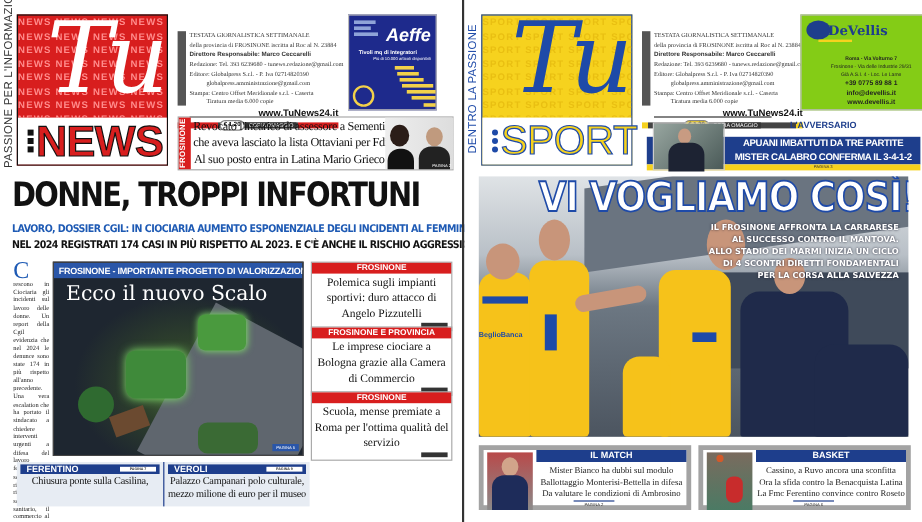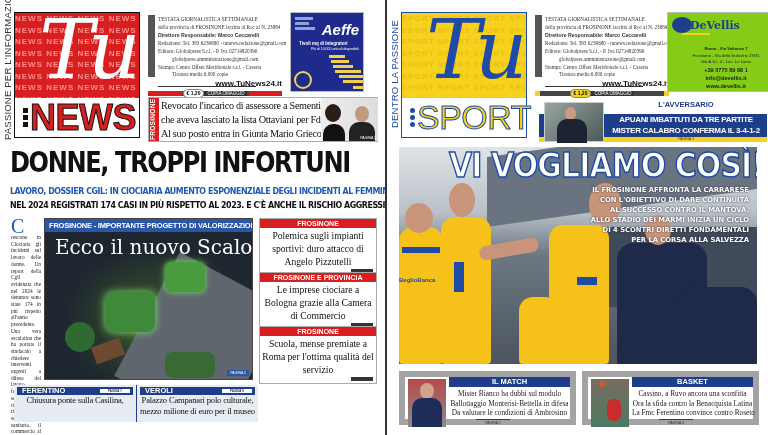--- a/index.html
+++ b/index.html
@@ -10,60 +10,60 @@
 .divider{position:absolute;left:385px;top:0;width:2px;height:435px;background:#333}
 .vtag{position:absolute;left:2px;top:8px;width:12px;height:132px;writing-mode:vertical-rl;transform:rotate(180deg);font-size:9.5px;color:#333;white-space:nowrap;letter-spacing:.2px;text-align:center}
 .logo{position:absolute;left:14px;top:12px;width:126px;height:126px;border:1.5px solid #111}
 .logo .bg{position:absolute;left:0;top:0;right:0;height:85px;overflow:hidden}
 .logo .bg span{display:block;font-size:8px;font-weight:bold;white-space:nowrap;line-height:11.5px;letter-spacing:1px}
 .logo .tu{position:absolute;left:24px;top:-4px;font-family:"DejaVu Serif",serif;font-style:italic;font-size:82px;letter-spacing:-6px;line-height:1}
 .logo .word{position:absolute;left:0;right:0;top:85px;bottom:0;background:#fff;display:flex;align-items:center;padding-left:8px}
 .dots{display:flex;flex-direction:column;gap:2px;margin-right:2px}
 .dots i{display:block;width:5px;height:5px;background:#111}
 .logo .word b{font-size:36px;font-weight:900;letter-spacing:-.5px}
-.masthead{position:absolute;top:15px;height:80px}
+.masthead{position:absolute;top:26px;height:80px}
 .mh-strip{position:absolute;left:0;top:0;width:7px;height:62px;background:#555}
 .mh-text{position:absolute;left:10px;top:0;font-family:"Liberation Serif",serif;font-size:5.2px;color:#333;line-height:8px;white-space:nowrap}
 .mh-text .bold{font-weight:bold;font-family:"Liberation Sans",sans-serif}
 .mh-url{position:absolute;right:0;top:64px;font-size:8px;font-weight:bold;color:#111}
 .mh-line{position:absolute;left:10px;top:71px;width:98px;height:1px;background:#333}
 .mh-bar{position:absolute;left:0;top:76px;width:100%;height:5px;display:flex;align-items:center;justify-content:center}
 .mh-price{font-size:5px;background:#fff;border-radius:6px;padding:0 3px;border:1px solid #888;line-height:7px;font-weight:bold}
 .mh-copy{font-size:4.5px;color:#fff;background:#333;padding:0 3px;line-height:5px}
 .ad{position:absolute;border:1px solid #bbb}
 .redtag{position:absolute;writing-mode:vertical-rl;transform:rotate(180deg);background:#d81e1e;color:#fff;font-size:8px;font-weight:bold;text-align:center;letter-spacing:.3px}
 .serif{font-family:"Liberation Serif",serif}
 .headline{position:absolute;left:10px;top:146px;width:368px;text-align:center;font-family:"DejaVu Sans",sans-serif;font-weight:bold;font-size:28px;letter-spacing:-1.6px;transform:scaleX(.86);transform-origin:left;white-space:nowrap;color:#111}
 .sub1,.sub2{position:absolute;left:10px;width:375px;text-align:center;font-family:"DejaVu Sans",sans-serif;font-weight:bold;font-size:8.8px;white-space:nowrap;letter-spacing:-.5px;transform:scaleX(.9);transform-origin:left}
 .sub1{top:186px;color:#1e5ab4}
 .sub2{top:200px;color:#111}
 .body-col{position:absolute;left:11px;top:218px;width:30px;font-family:"Liberation Serif",serif;font-size:5.3px;line-height:6.7px;text-align:justify;color:#222}
 .dropcap{float:left;font-size:20px;line-height:16px;color:#1e5ab4;margin-right:1px}
 .feature{position:absolute;left:44px;top:218px;width:209px;height:162px;background:#1c2430;border:1px solid #444;overflow:hidden}
 .feature .kicker{background:#2a56a8;color:#fff;font-size:7.5px;font-weight:bold;padding:2px 4px;white-space:nowrap;letter-spacing:-.2px}
-.feature .ftitle{position:absolute;left:10px;top:16px;color:#fff;font-family:"DejaVu Serif",serif;font-size:20px;white-space:nowrap}
+.feature .ftitle{position:absolute;left:10px;top:16px;color:#fff;font-family:"DejaVu Serif",serif;font-size:17px;white-space:nowrap}
 .sidebox{position:absolute;left:259px;width:118px;border:1px solid #aaa}
 .sidebox .lab{background:#d81e1e;color:#fff;font-size:7px;text-align:center;line-height:9px;font-weight:bold}
 .sidebox .txt{font-family:"Liberation Serif",serif;font-size:9.6px;text-align:center;line-height:13px;color:#111;padding:1px 0}
 .sidebox .pg{display:block;margin:0 3px 2px auto;width:22px;height:4px;background:#333}
 .bottom{position:absolute;top:385px;width:122px;height:37px;background:#e7ecf3}
 .bottom .lab{margin:2px 3px 0;height:8px;background:#1e3e8c;color:#fff;font-size:7.5px;font-weight:bold;padding-left:5px;line-height:8px;position:relative}
 .bottom .lab span.p{position:absolute;right:3px;top:2px;width:30px;height:4px;background:#fff;font-size:3px;color:#333;text-align:center;line-height:4px}
 .bottom .txt{font-family:"Liberation Serif",serif;font-size:8.6px;line-height:11px;text-align:center;color:#111;white-space:nowrap;letter-spacing:-.2px}
 
 .adv-box{position:absolute;left:152px;top:100px;width:228px;height:48px}
 .hero{position:absolute;left:12px;top:147px;width:358px;height:217px;overflow:hidden;background:linear-gradient(180deg,#dfe3e6 0%,#b9c0c7 30%,#6c7782 50%,#4c5560 100%)}
 .hero-title{position:absolute;left:50px;top:-2px;font-family:"DejaVu Sans",sans-serif;font-weight:bold;font-size:34px;color:#fff;letter-spacing:-1px;-webkit-text-stroke:1.5px #1e4aa8;white-space:nowrap;transform:scaleX(.88);transform-origin:left}
 .hero-sub{position:absolute;right:8px;top:38px;font-family:"DejaVu Sans",sans-serif;font-weight:bold;font-size:6.8px;line-height:10px;color:#fff;text-align:right;white-space:nowrap;text-shadow:0 0 2px #223}
 .stand{position:absolute;left:88px;top:10px;width:270px;height:70px;background:#6a7480;transform:skewY(-8deg);transform-origin:left}
 .player{position:absolute;background:#f6c21a;border-radius:14px 14px 4px 4px}
 .pstripe{position:absolute;background:#1e4aa8}
 .head{position:absolute;border-radius:50%;background:#c8957a}
 .navy{position:absolute;background:#1f2a4a;border-radius:16px 16px 2px 2px}
-.sbox{position:absolute;top:371px;width:177px;height:54px;border:6px solid #a3a3a3;background:#fff}
+.sbox{position:absolute;top:371px;width:177px;height:54px;border:4px solid #a3a3a3;background:#fff}
 .sbox .lab{position:absolute;left:44px;right:0;top:0;height:10px;background:#1e3e8c;color:#fff;font-size:7.5px;font-weight:bold;text-align:center;line-height:10px}
 .sbox .img{position:absolute;left:3px;top:2px;width:38px;height:48px}
 .sbox .txt{position:absolute;left:44px;right:0;top:12px;font-family:"Liberation Serif",serif;font-size:7.3px;line-height:9.6px;text-align:center;color:#222;white-space:nowrap}
 .sbox .pg{position:absolute;left:50%;margin-left:10px;top:42px;width:34px;border-top:1px solid #1e3e8c;font-size:3.5px;text-align:center;color:#333;padding-top:1px}
 </style>
 </head>
 <body>
 
 <div class="page" id="p1">
   <div class="vtag">PASSIONE PER L'INFORMAZIONE</div>
@@ -129,21 +129,21 @@
       <div style="position:absolute;left:40px;top:31px;width:16px;height:3px;background:#f2d14a"></div>
     </div>
     <div style="position:absolute;left:3px;top:58px;width:18px;height:18px;border-radius:50%;border:2px solid #f2d14a"></div>
   </div>
 
   <div style="position:absolute;left:148px;top:97px;width:230px;height:45px;border:1px solid #aaa">
     <div class="redtag" style="left:0;top:0;width:10px;height:43px;font-size:6.5px">FROSINONE</div>
     <div class="serif" style="position:absolute;left:12px;top:1px;width:160px;text-align:center;font-size:10.2px;line-height:14px;color:#111;white-space:nowrap;letter-spacing:-.3px">
       <div>Revocato l'incarico di assessore a Sementilli</div>
       <div>che aveva lasciato la lista Ottaviani per Fdi</div>
-      <div>Al suo posto entra in Giunta Mario Grieco</div>
+      <div>Al suo posto entra in Latina Mario Grieco</div>
     </div>
     <div style="position:absolute;left:172px;top:0;width:57px;height:43px;background:linear-gradient(90deg,#eee,#ddd);overflow:hidden">
       <div style="position:absolute;left:4px;top:6px;width:16px;height:18px;border-radius:50%;background:#2b1d18"></div>
       <div style="position:absolute;left:2px;top:26px;width:22px;height:20px;border-radius:10px 10px 0 0;background:#111"></div>
       <div style="position:absolute;left:34px;top:8px;width:14px;height:16px;border-radius:50%;background:#c09a7e"></div>
       <div style="position:absolute;left:28px;top:24px;width:26px;height:22px;border-radius:10px 10px 0 0;background:#222"></div>
       <div style="position:absolute;right:2px;bottom:1px;font-size:3.5px;color:#fff">PAGINA 2</div>
     </div>
   </div>
 
@@ -290,21 +290,20 @@
     <div class="head" style="left:190px;top:36px;width:32px;height:42px"></div>
     <div class="navy" style="left:218px;top:96px;width:90px;height:121px"></div>
     <div class="head" style="left:246px;top:68px;width:26px;height:30px"></div>
     <div class="navy" style="left:280px;top:140px;width:78px;height:77px"></div>
     <div class="player" style="left:120px;top:150px;width:40px;height:67px"></div>
     <div style="position:absolute;left:0;top:130px;width:40px;height:10px;color:#1e4aa8;font-size:6px;font-weight:bold">BeglioBanca</div>
 
     <div class="hero-title">VI VOGLIAMO COSÌ!</div>
     <div class="hero-sub">
       <div>IL FROSINONE AFFRONTA LA CARRARESE</div>
-      <div>CON L'OBIETTIVO DI DARE CONTINUITÀ</div>
       <div>AL SUCCESSO CONTRO IL MANTOVA.</div>
       <div>ALLO STADIO DEI MARMI INIZIA UN CICLO</div>
       <div>DI 4 SCONTRI DIRETTI FONDAMENTALI</div>
       <div>PER LA CORSA ALLA SALVEZZA</div>
     </div>
   </div>
 
   <div class="sbox" style="left:12px">
     <div class="img" style="background:linear-gradient(180deg,#b84a4a,#8a8a8a)">
       <div style="position:absolute;left:12px;top:4px;width:14px;height:16px;border-radius:50%;background:#d1a48a"></div>

